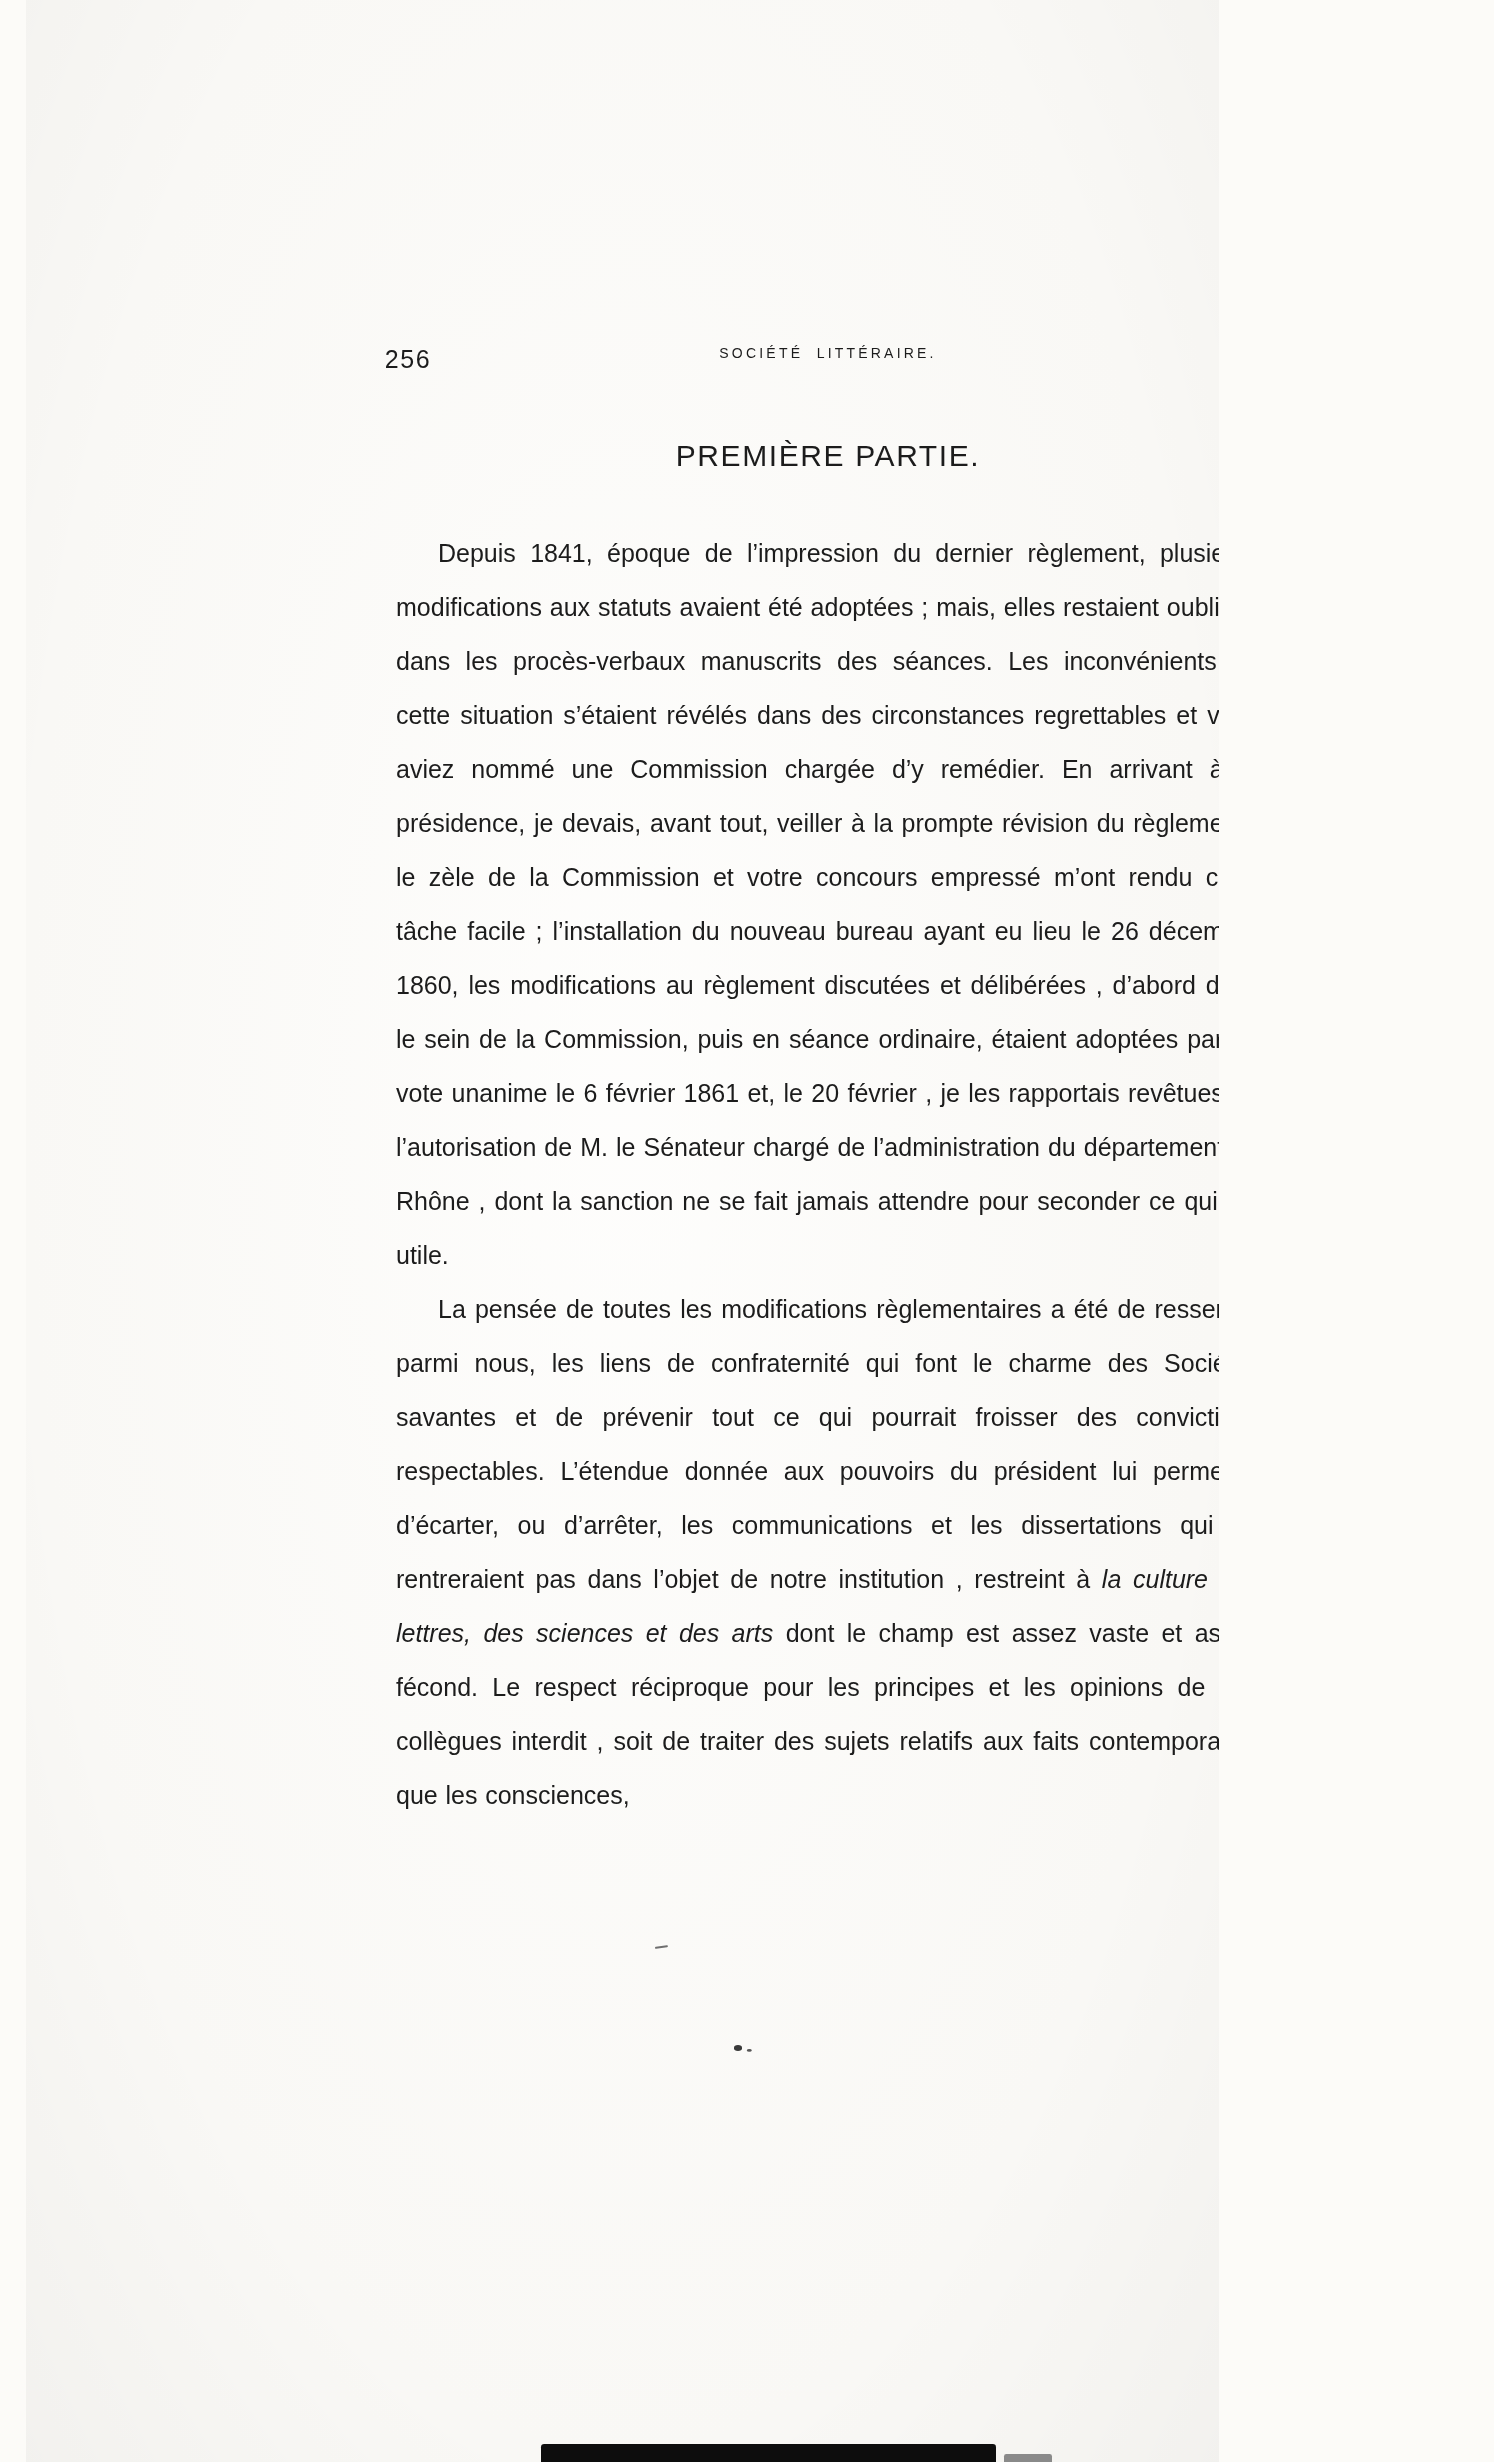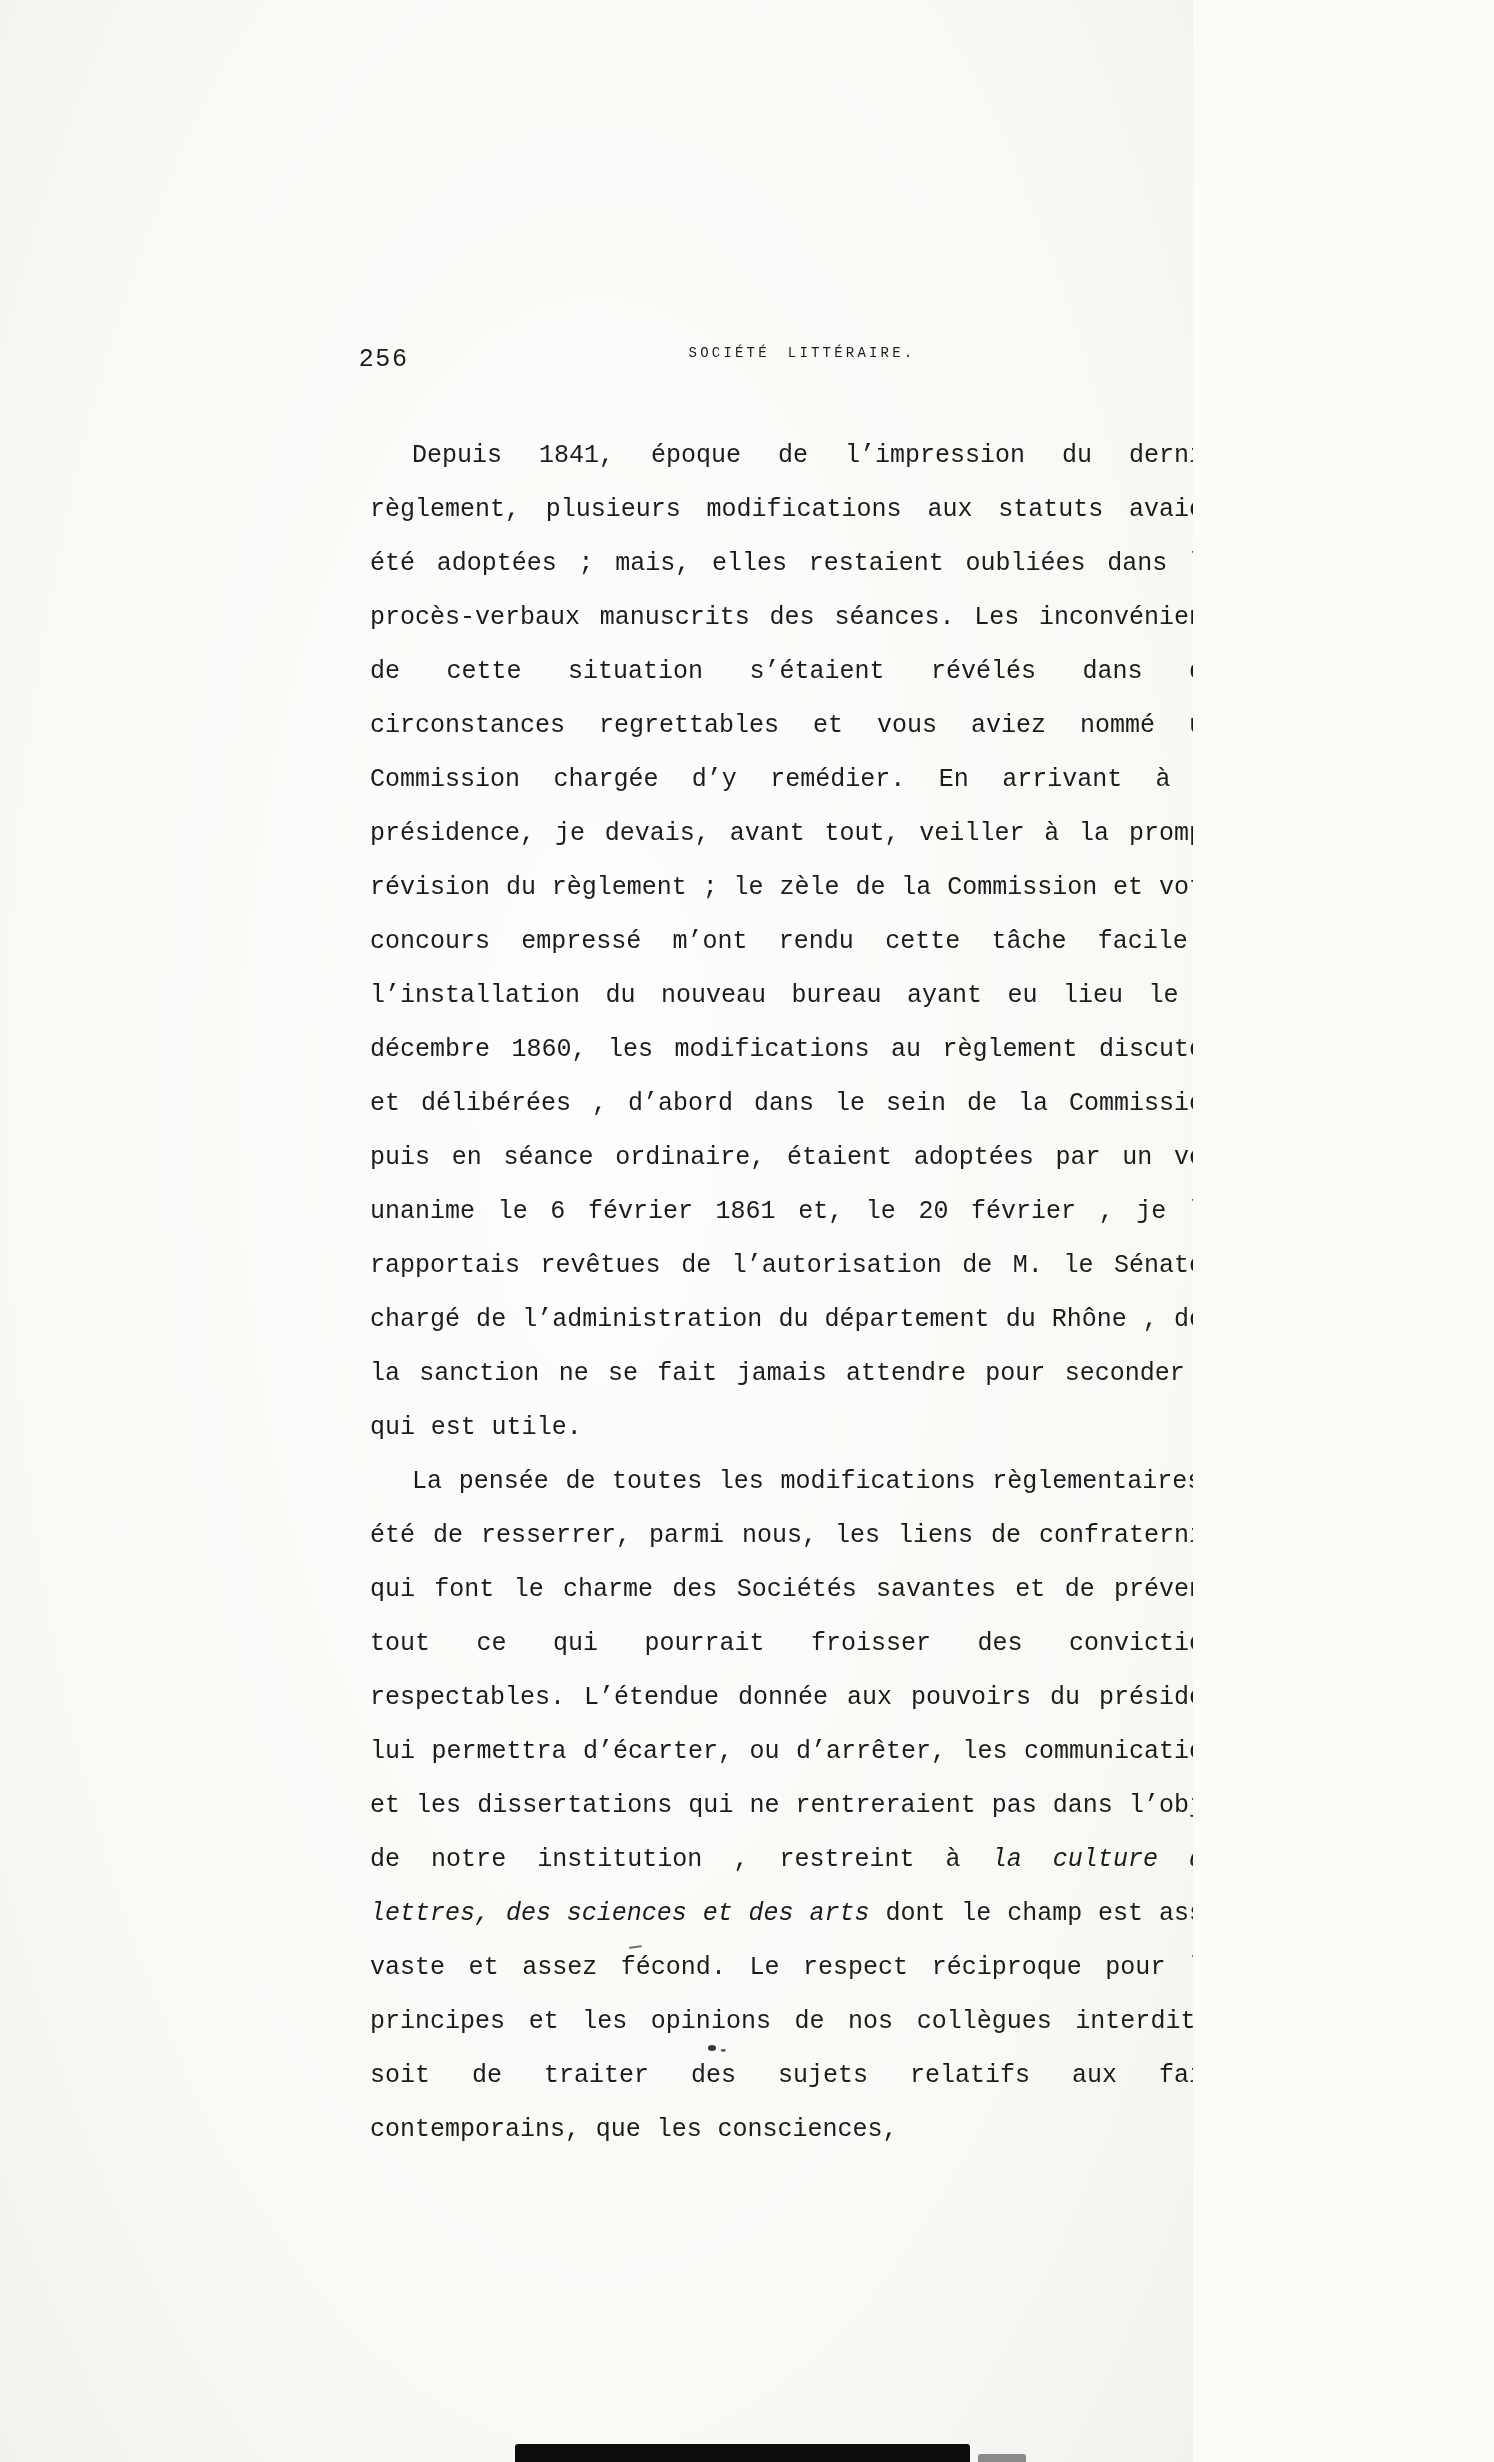--- a/index.html
+++ b/index.html
@@ -8,22 +8,23 @@
     background: #fcfbf8;
   }
   .page {
     position: relative;
     width: 1193px;
     height: 2462px;
     background:
       radial-gradient(ellipse at 50% 45%, rgba(255,255,255,0.6) 0%, rgba(0,0,0,0.012) 70%, rgba(0,0,0,0.04) 100%),
       #fcfbf8;
     overflow: hidden;
-    font-family: Liberation Mono, monospace;
+    font-family: Liberation Sans, sans-serif;
     color: #1c1c1c;
+    margin-left: 26px;
   }
   .content {
     position: absolute;
     left: 370px;
     top: 0;
     width: 864px;
   }
   .running-header {
     position: relative;
     margin-top: 345px;
@@ -115,20 +116,21 @@
 
 <div class="page">
 
   <div class="content">
 
     <div class="running-header">
       <span class="page-number">256</span>
       <span class="running-title">SOCIÉTÉ LITTÉRAIRE.</span>
     </div>
 
+    <h2 class="part-heading">PREMIÈRE PARTIE.</h2>
 
 
     <div class="body-text">
 
       <p class="body-paragraph">Depuis 1841, époque de l’impression du dernier règlement, plusieurs modifications aux statuts avaient été adoptées ; mais, elles restaient oubliées dans les procès-verbaux manuscrits des séances. Les inconvénients de cette situation s’étaient révélés dans des circonstances regrettables et vous aviez nommé une Commission chargée d’y remédier. En arrivant à la présidence, je devais, avant tout, veiller à la prompte révision du règlement ; le zèle de la Commission et votre concours empressé m’ont rendu cette tâche facile ; l’installation du nouveau bureau ayant eu lieu le 26 décembre 1860, les modifications au règlement discutées et délibérées , d’abord dans le sein de la Commission, puis en séance ordinaire, étaient adoptées par un vote unanime le 6 février 1861 et, le 20 février , je les rapportais revêtues de l’autorisation de M. le Sénateur chargé de l’administration du département du Rhône , dont la sanction ne se fait jamais attendre pour seconder ce qui est utile.</p>
 
       <p class="body-paragraph"><span>La pensée de toutes les modifications règlementaires a été de resserrer, parmi nous, les liens de confraternité qui font le charme des Sociétés savantes et de prévenir tout ce qui pourrait froisser des convictions respectables. L’étendue donnée aux pouvoirs du président lui permettra d’écarter, ou d’arrêter, les communications et les dissertations qui ne rentreraient pas dans l’objet de notre institution , restreint à </span><em class="italic-phrase">la culture des lettres, des sciences et des arts</em><span> dont le champ est assez vaste et assez fécond. Le respect réciproque pour les principes et les opinions de nos collègues interdit , soit de traiter des sujets relatifs aux faits contemporains, que les consciences,</span></p>
 
     </div>
 

